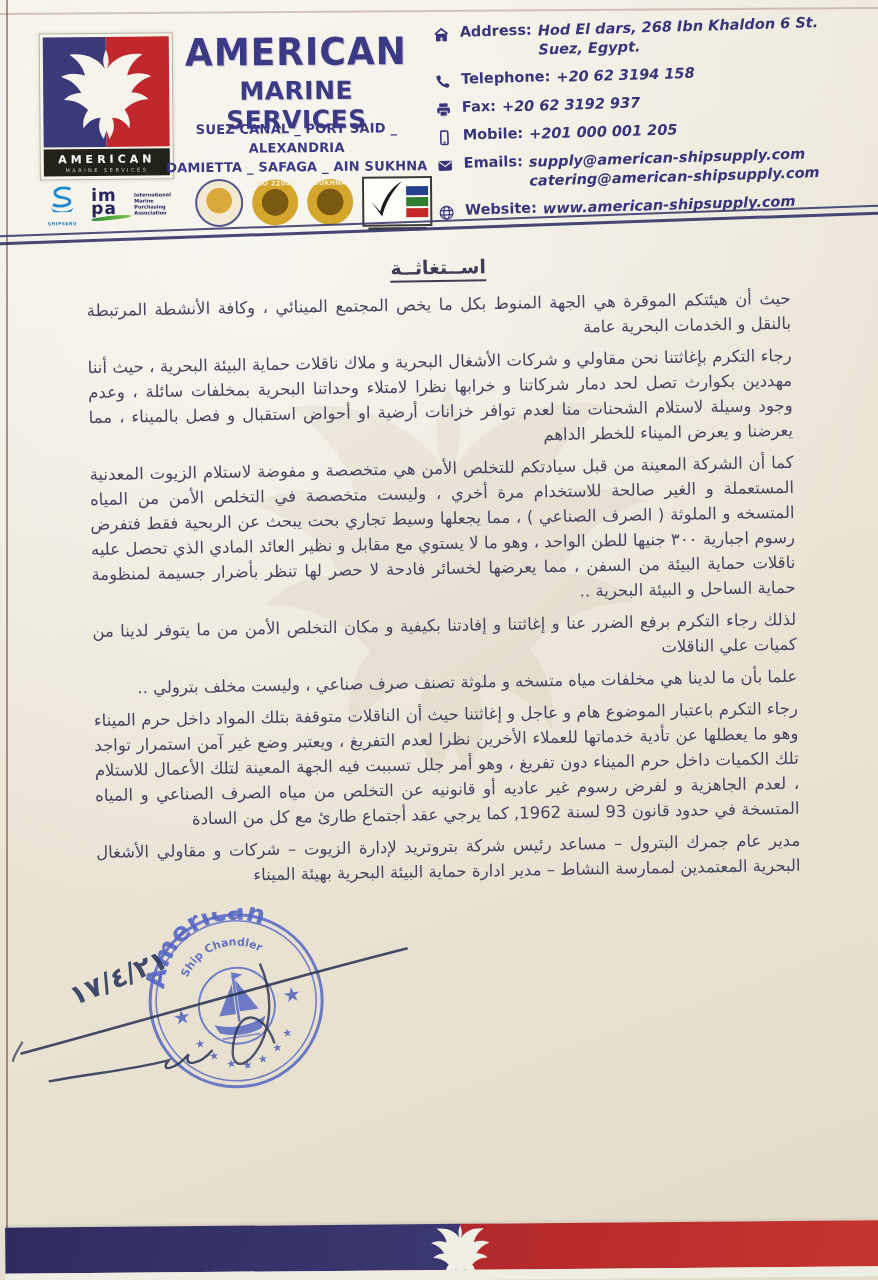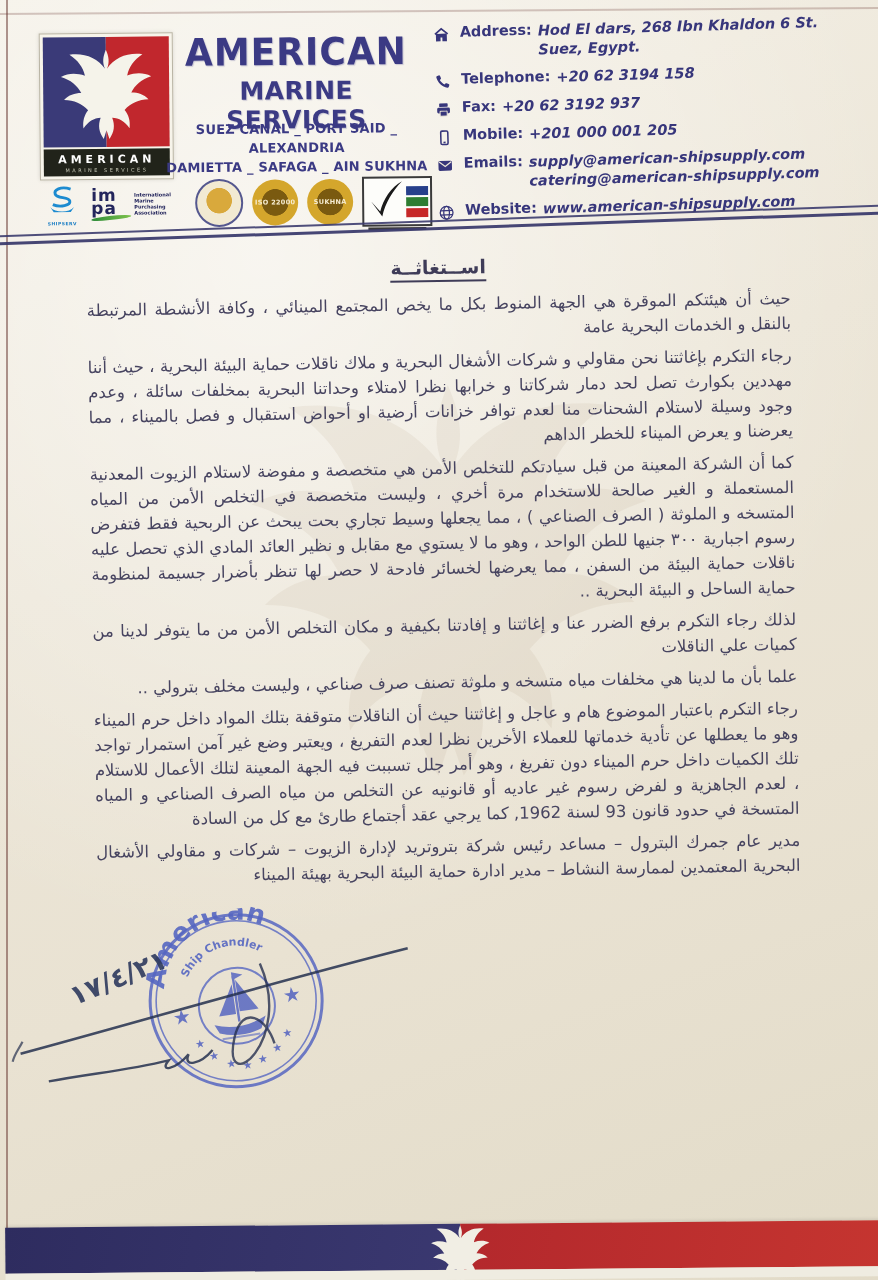--- a/index.html
+++ b/index.html
@@ -41,21 +41,21 @@
   
   .badges{position:absolute;left:46px;top:176px;width:400px;display:flex;align-items:center;gap:9px;}
   .badge-shipserv{width:40px;text-align:center;color:#1d7fc4;}
   .badge-shipserv svg{width:34px;height:34px;}
   .badge-shipserv .bs-label{font-size:4.5px;font-weight:bold;color:#1d7fc4;letter-spacing:.5px;}
   .badge-impa{display:flex;align-items:center;}
   .impa-word{font-weight:800;color:#23255c;font-size:17px;line-height:13px;letter-spacing:1px;}
   .impa-swoosh{height:4px;width:40px;background:linear-gradient(90deg,#2e8b3a,#7dc24b);border-radius:50% 60% 40% 50%;margin-top:1px;transform:rotate(-6deg);}
   .impa-side{width:52px;font-size:5px;font-weight:bold;color:#23255c;line-height:6px;margin-left:3px;}
   .badge-seal{width:44px;height:44px;border-radius:50%;border:2px solid #55588f;background:radial-gradient(circle at 50% 45%,#d9a93c 0 38%,#f2ead2 40% 100%);box-shadow:inset 0 0 0 2px #f2ead2;}
-  .badge-gold{width:46px;height:46px;border-radius:50%;background:radial-gradient(circle,#7a5a10 0 40%,#d4a62c 42% 72%,#8f6f1a 74% 100%);display:flex;align-items:center;justify-content:center;color:#f7edd2;font-size:6.5px;font-weight:bold;text-align:center;letter-spacing:.3px;}
+  .badge-gold{width:46px;height:46px;border-radius:50%;background:radial-gradient(circle,#7a5a10 0 40%,#d4a62c 42% 72%,#8f6f1a 74% 100%);display:flex;align-items:flex-start;justify-content:center;color:#f7edd2;font-size:6.5px;font-weight:bold;text-align:center;letter-spacing:.3px;}
   .badge-check{position:relative;width:66px;height:46px;background:#fdfdfa;border:2px solid #3a3a3a;display:flex;}
   .badge-check svg{width:40px;height:40px;margin:1px;}
   .check-flags{display:flex;flex-direction:column;justify-content:center;gap:2px;margin-left:0;}
   .check-flags div{width:22px;height:9px;}
   .cf-blue{background:#27408b;} .cf-green{background:#2e7d32;} .cf-red{background:#c62828;}
   .check-base{position:absolute;left:4px;bottom:-6px;width:58px;height:3px;background:#3a3a3a;}
 
   
   .sep{position:absolute;left:-6px;top:220px;width:896px;transform:rotate(-1.5deg);}
   .sep .s1{height:2px;background:#3c3c6e;opacity:.9;}

